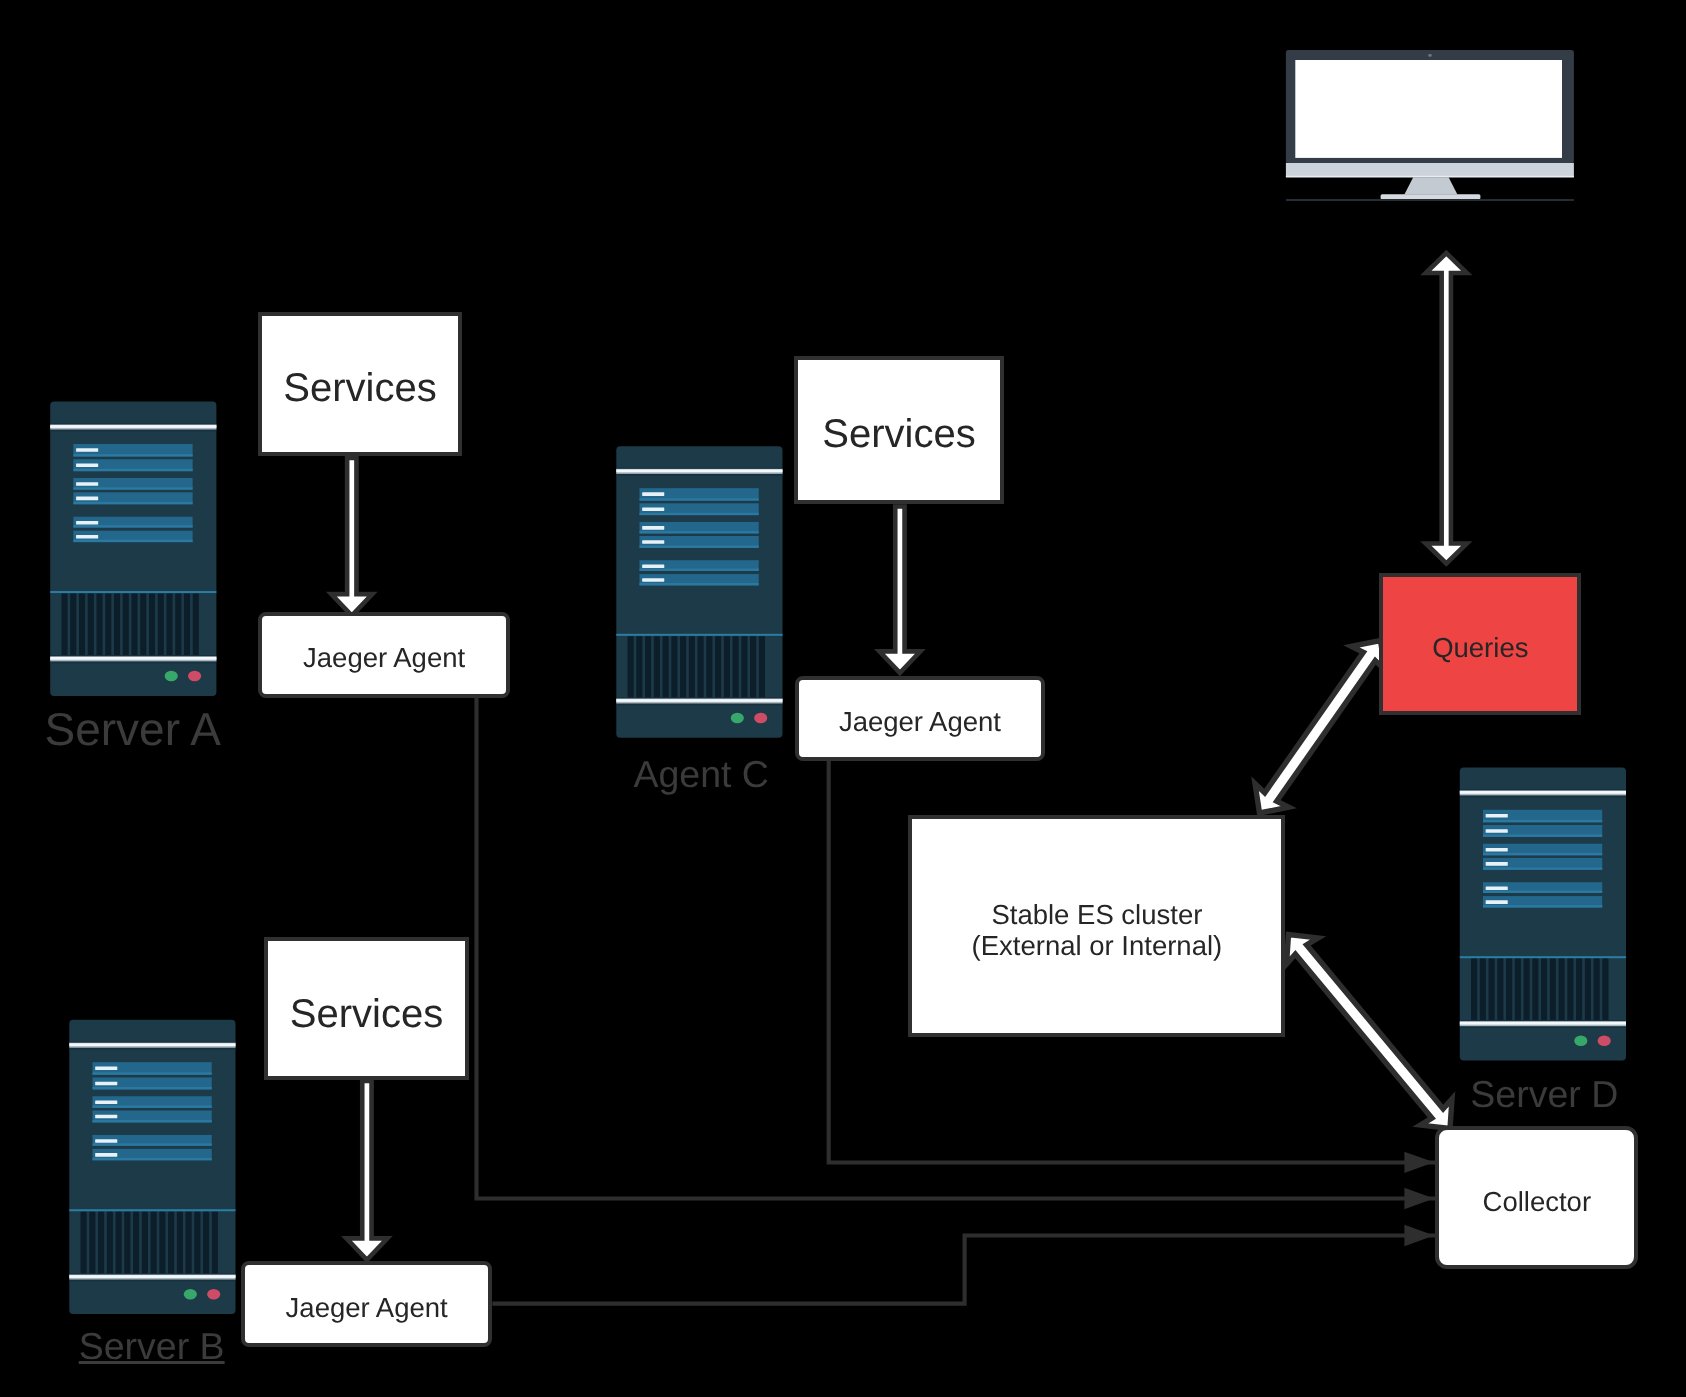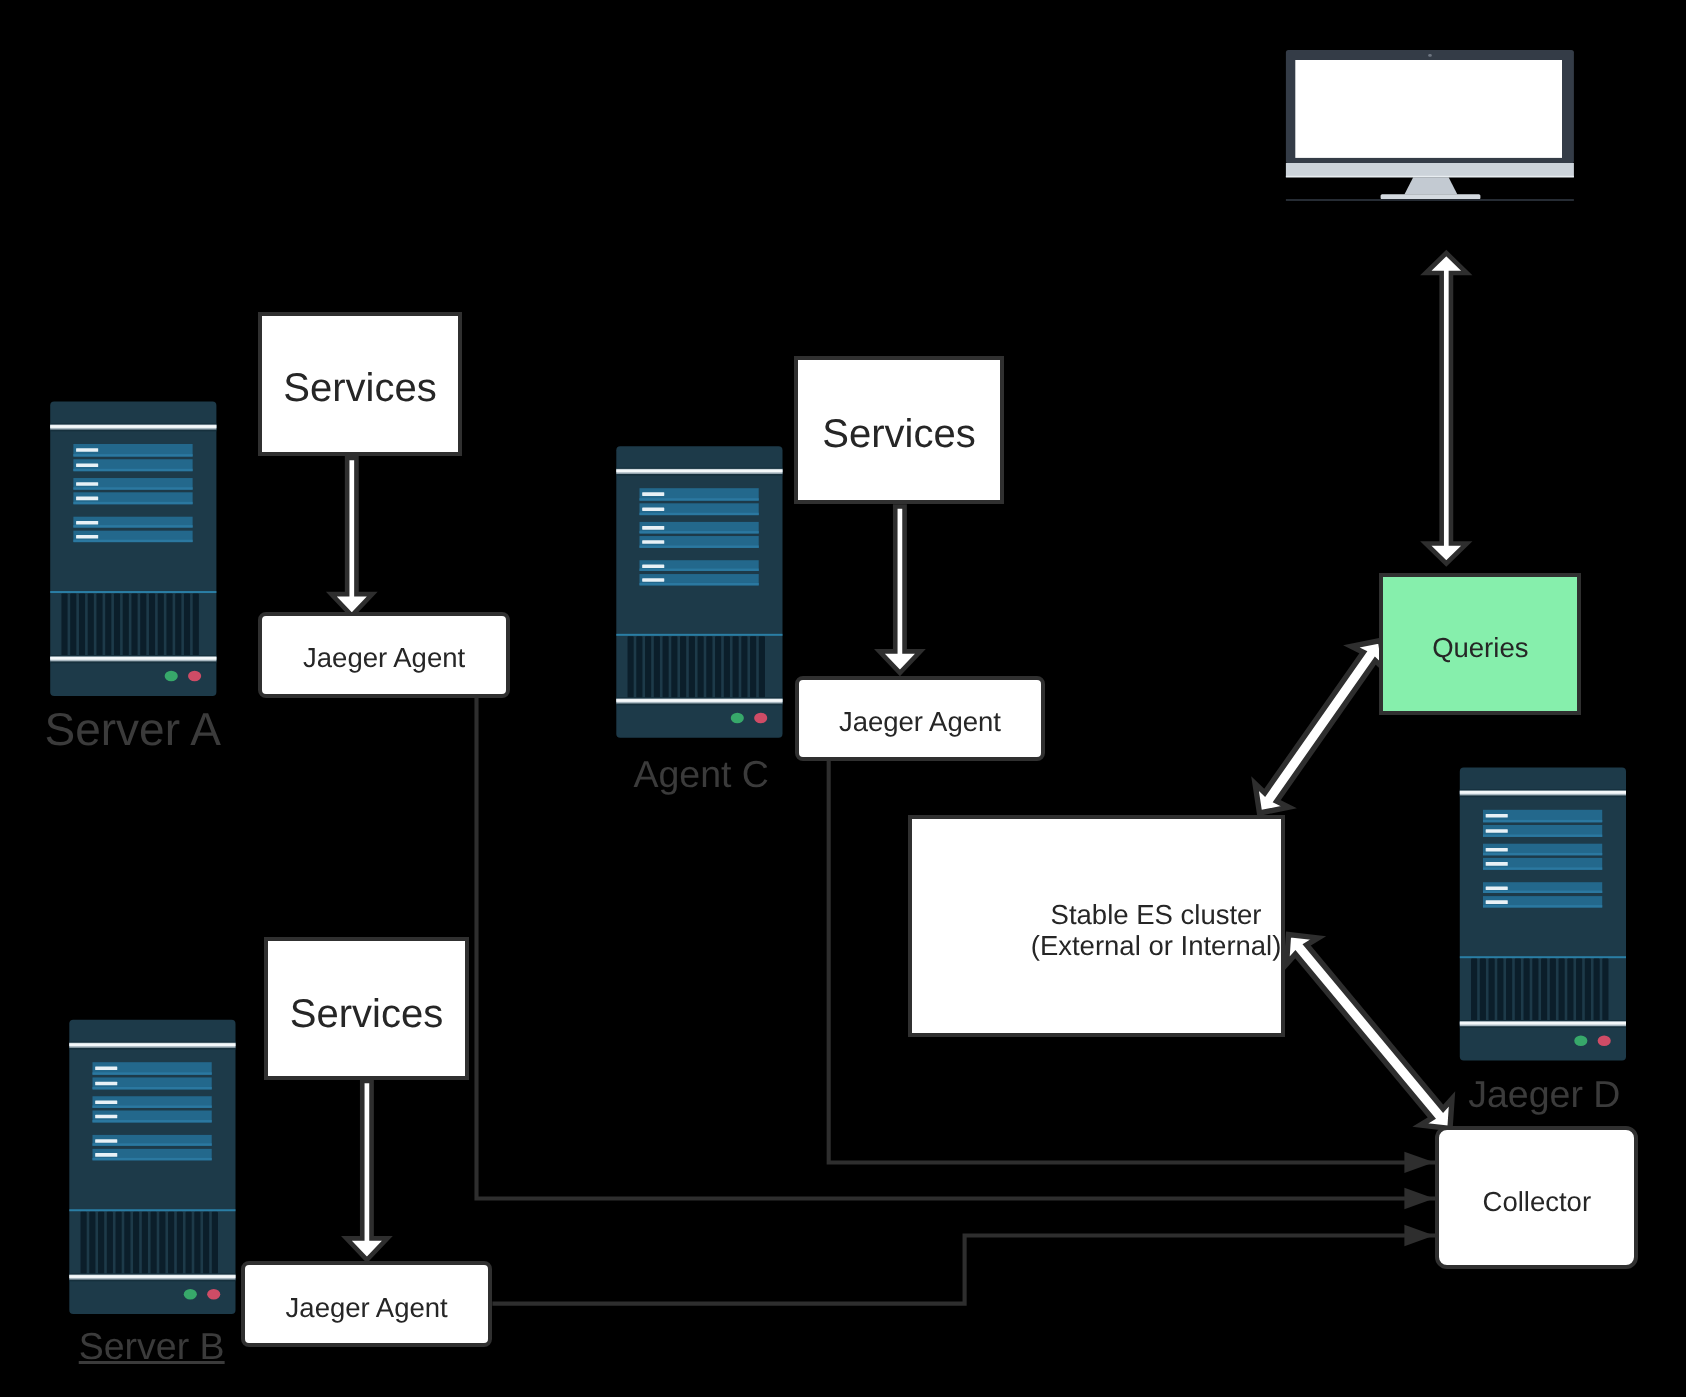--- a/index.html
+++ b/index.html
@@ -325,33 +325,33 @@
 <div style="position:absolute;left:240.9px;top:1260.5px;width:251.5px;height:86px;background:#fff;border:4.0px solid #303030;box-sizing:border-box;border-radius:8px;display:flex;align-items:center;justify-content:center;flex-direction:column;">
       <div style="display:flex;flex-direction:column;align-items:center;justify-content:center;transform:translateY(3.5px);">
         <span style="font-size:27.5px;color:#262626;line-height:31.9px;white-space:nowrap;">Jaeger Agent</span>
       </div>
     </div>
 <div style="position:absolute;left:794.6px;top:675.5px;width:250.7px;height:85px;background:#fff;border:4.0px solid #303030;box-sizing:border-box;border-radius:8px;display:flex;align-items:center;justify-content:center;flex-direction:column;">
       <div style="display:flex;flex-direction:column;align-items:center;justify-content:center;transform:translateY(3.5px);">
         <span style="font-size:27.5px;color:#262626;line-height:31.9px;white-space:nowrap;">Jaeger Agent</span>
       </div>
     </div>
-<div style="position:absolute;left:1379.3px;top:573.1px;width:202px;height:142px;background:#86efac;border:4.0px solid #303030;box-sizing:border-box;border-radius:0px;display:flex;align-items:center;justify-content:center;flex-direction:column;">
+<div style="position:absolute;left:1379.3px;top:573.1px;width:202px;height:142px;background:#ef4444;border:4.0px solid #303030;box-sizing:border-box;border-radius:0px;display:flex;align-items:center;justify-content:center;flex-direction:column;">
       <div style="display:flex;flex-direction:column;align-items:center;justify-content:center;transform:translateY(3.5px);">
         <span style="font-size:27.5px;color:#262626;line-height:31.9px;white-space:nowrap;">Queries</span>
       </div>
     </div>
-<div style="position:absolute;left:908.4px;top:815px;width:377px;height:222px;background:#fff;border:4.0px solid #303030;box-sizing:border-box;border-radius:0px;display:flex;align-items:flex-end;justify-content:center;flex-direction:column;">
+<div style="position:absolute;left:908.4px;top:815px;width:377px;height:222px;background:#fff;border:4.0px solid #303030;box-sizing:border-box;border-radius:0px;display:flex;align-items:center;justify-content:center;flex-direction:column;">
       <div style="display:flex;flex-direction:column;align-items:center;justify-content:center;transform:translateY(3.5px);">
         <span style="font-size:27.5px;color:#262626;line-height:31.5px;white-space:nowrap;">Stable ES cluster</span>
         <span style="font-size:27.5px;color:#262626;line-height:31.5px;white-space:nowrap;">(External or Internal)</span>
       </div>
     </div>
 <div style="position:absolute;left:1435.3px;top:1126.3px;width:203px;height:143px;background:#fff;border:4.0px solid #303030;box-sizing:border-box;border-radius:12px;display:flex;align-items:center;justify-content:center;flex-direction:column;">
       <div style="display:flex;flex-direction:column;align-items:center;justify-content:center;transform:translateY(3.5px);">
         <span style="font-size:27.5px;color:#262626;line-height:31.9px;white-space:nowrap;">Collector</span>
       </div>
     </div>
 <div style="position:absolute;left:132.7px;top:710.8px;transform:translateX(-50%);font-size:46px;color:#3b3b3b;white-space:nowrap;line-height:37.5px;">Server A</div>
 <div style="position:absolute;left:151.7px;top:1327.8px;transform:translateX(-50%);font-size:37.5px;color:#3b3b3b;white-space:nowrap;line-height:37.5px;text-decoration:underline;">Server B</div>
 <div style="position:absolute;left:701.2px;top:755.5px;transform:translateX(-50%);font-size:37.5px;color:#3b3b3b;white-space:nowrap;line-height:37.5px;">Agent C</div>
-<div style="position:absolute;left:1544.3px;top:1076.0px;transform:translateX(-50%);font-size:37.5px;color:#3b3b3b;white-space:nowrap;line-height:37.5px;">Jaeger D</div>
+<div style="position:absolute;left:1544.3px;top:1076.0px;transform:translateX(-50%);font-size:37.5px;color:#3b3b3b;white-space:nowrap;line-height:37.5px;">Server D</div>
   </div>
 
 </body></html>

